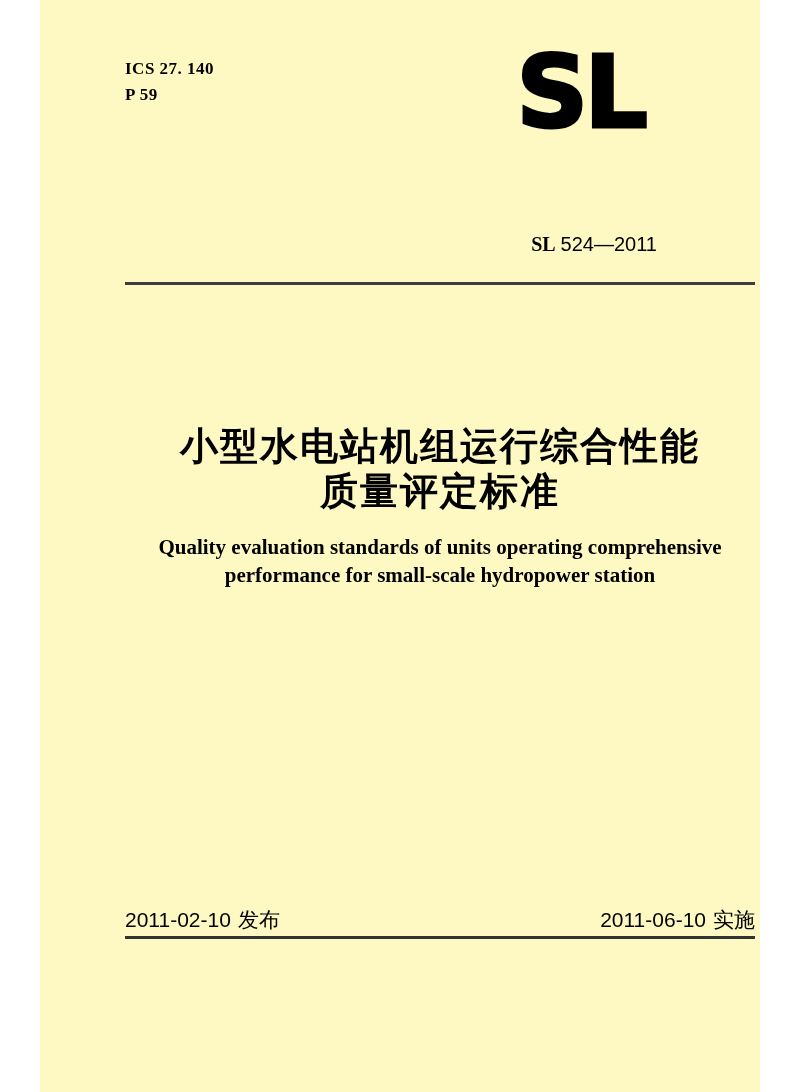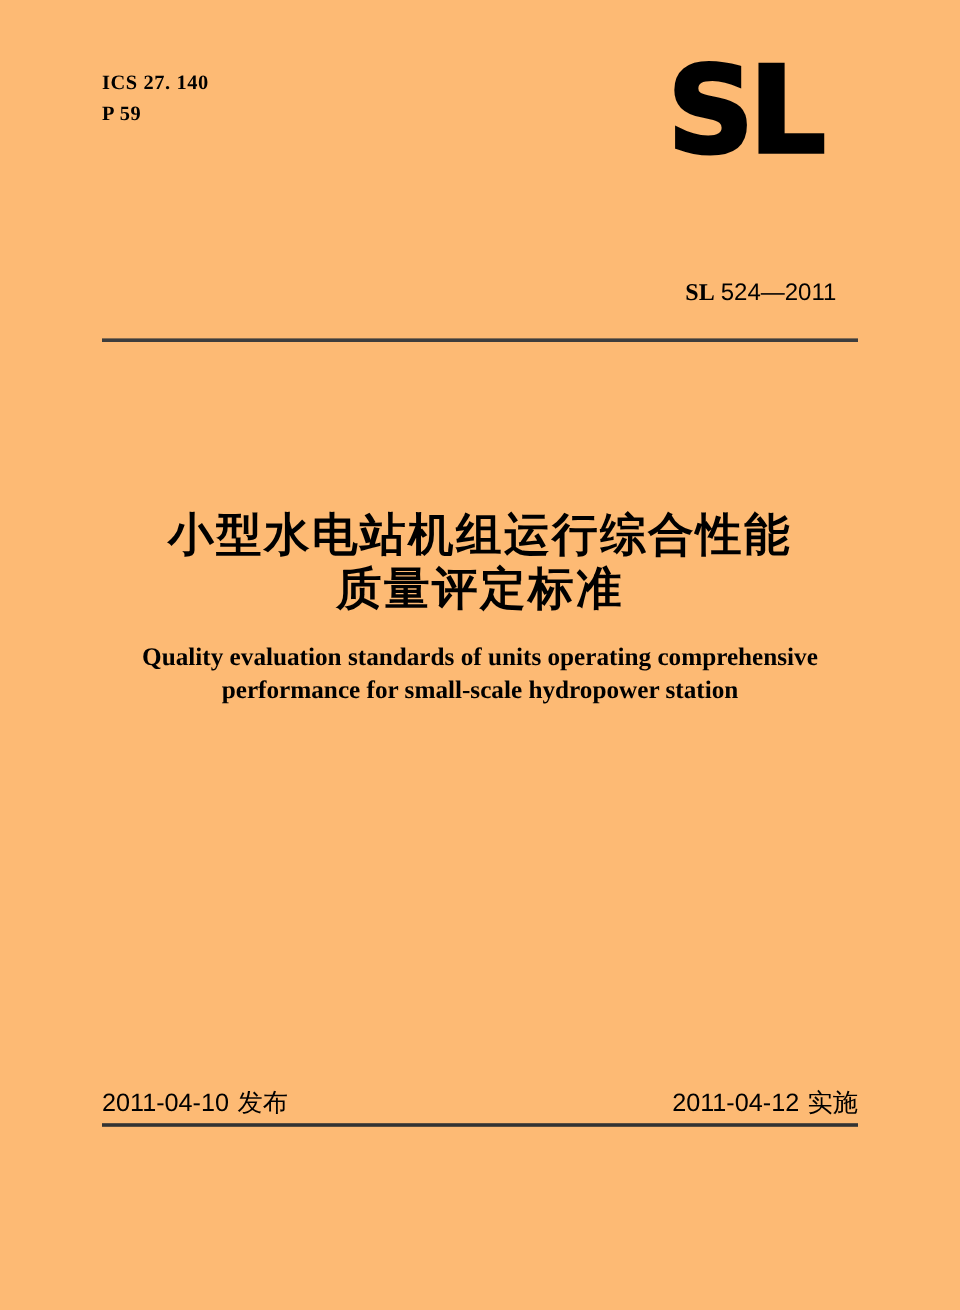--- a/index.html
+++ b/index.html
@@ -1,22 +1,22 @@
 <!DOCTYPE html>
 <html><head>
 <meta charset="utf-8">
 <style>
   * { margin: 0; padding: 0; box-sizing: border-box; }
   html, body { background: #ffffff; }
   .page {
     position: relative;
-    width: 800px;
+    width: 720px;
     height: 1092px;
     margin: 0 auto;
-    background: #fdba74;
+    background: #fef9c3;
     color: #000000;
     overflow: hidden;
     font-family: "Liberation Serif", "DejaVu Serif", serif;
   }
 
   
   .ics-block {
     position: absolute;
     left: 85px;
     top: 56px;
@@ -185,23 +185,23 @@
     <div>质量评定标准</div>
   </div>
 
   <div class="title-en">
     <div>Quality evaluation standards of units operating comprehensive</div>
     <div>performance for small-scale hydropower station</div>
   </div>
 
   <div class="date-row">
     <div>
-      <span>2011-04-10</span><span class="date-label">发布</span>
+      <span>2011-02-10</span><span class="date-label">发布</span>
     </div>
     <div>
-      <span>2011-04-12</span><span class="date-label">实施</span>
+      <span>2011-06-10</span><span class="date-label">实施</span>
     </div>
   </div>
 
   <div class="rule-bottom"></div>
 
 
 </div>
 
 </body></html>

